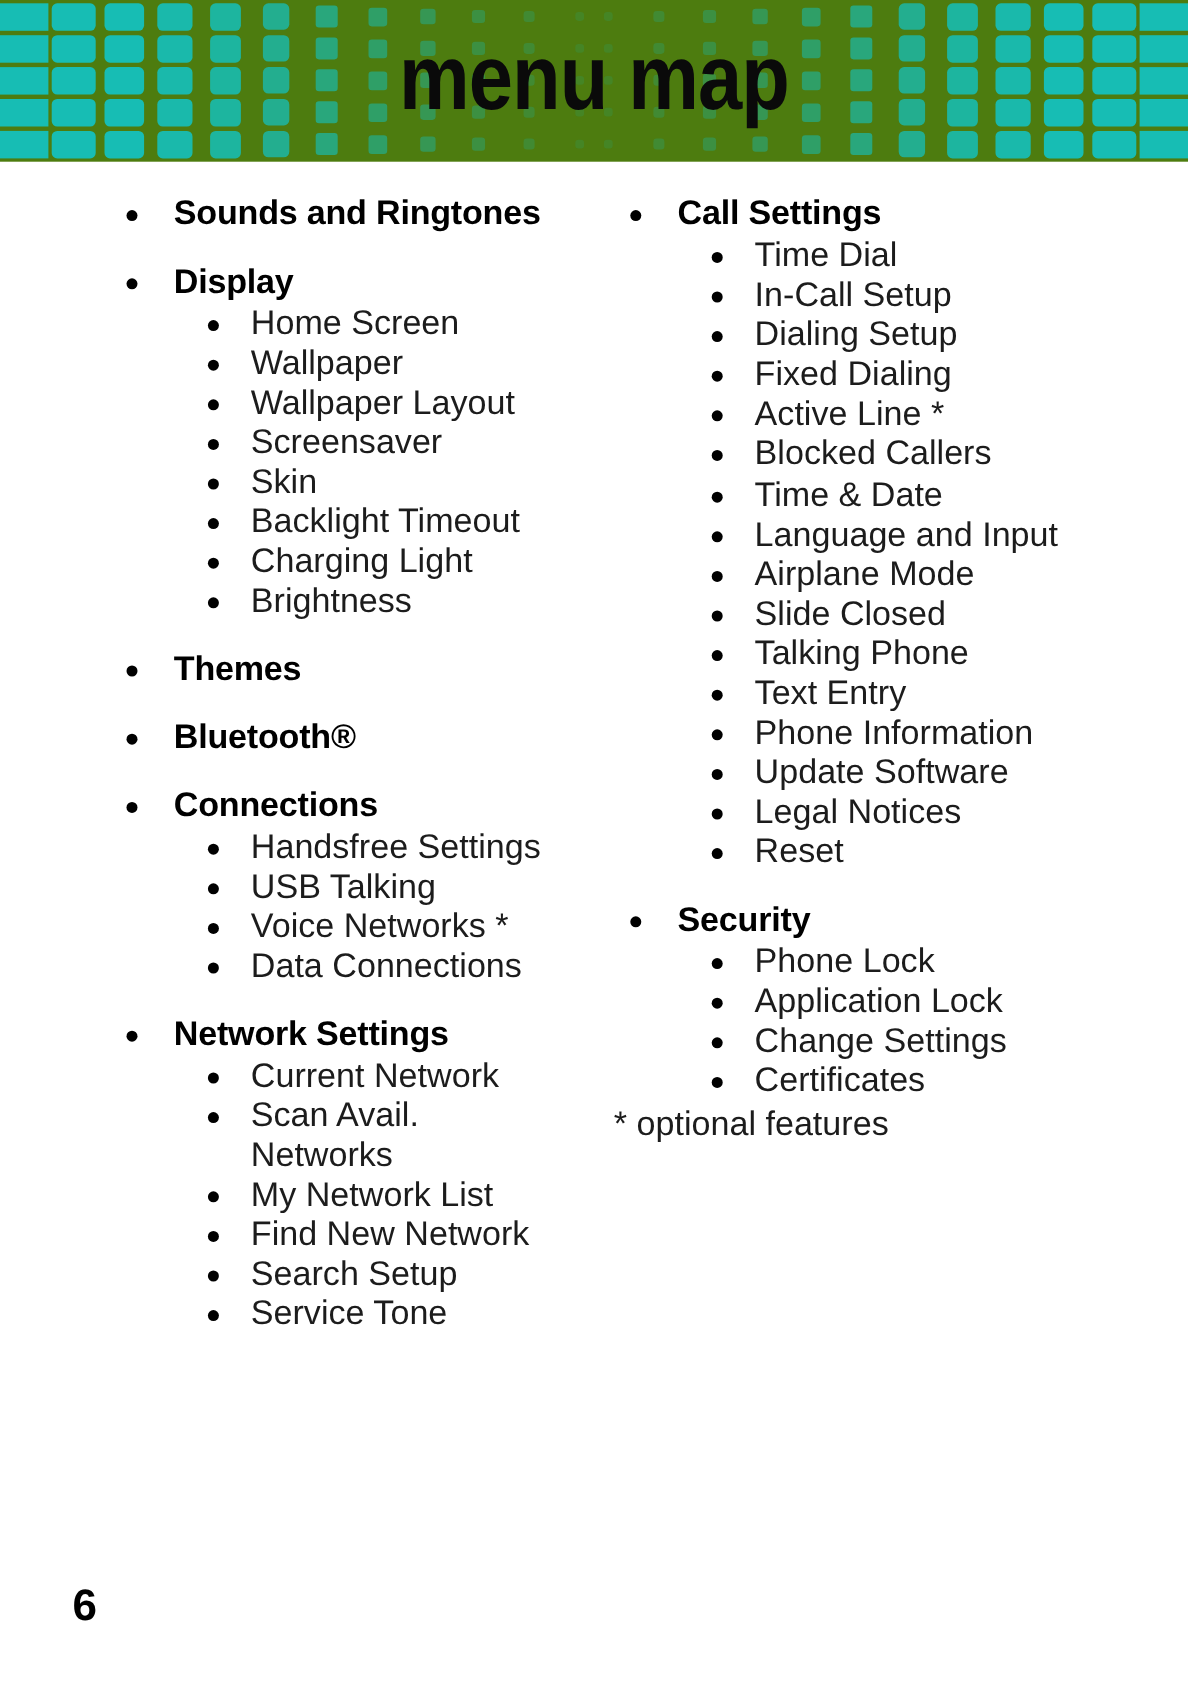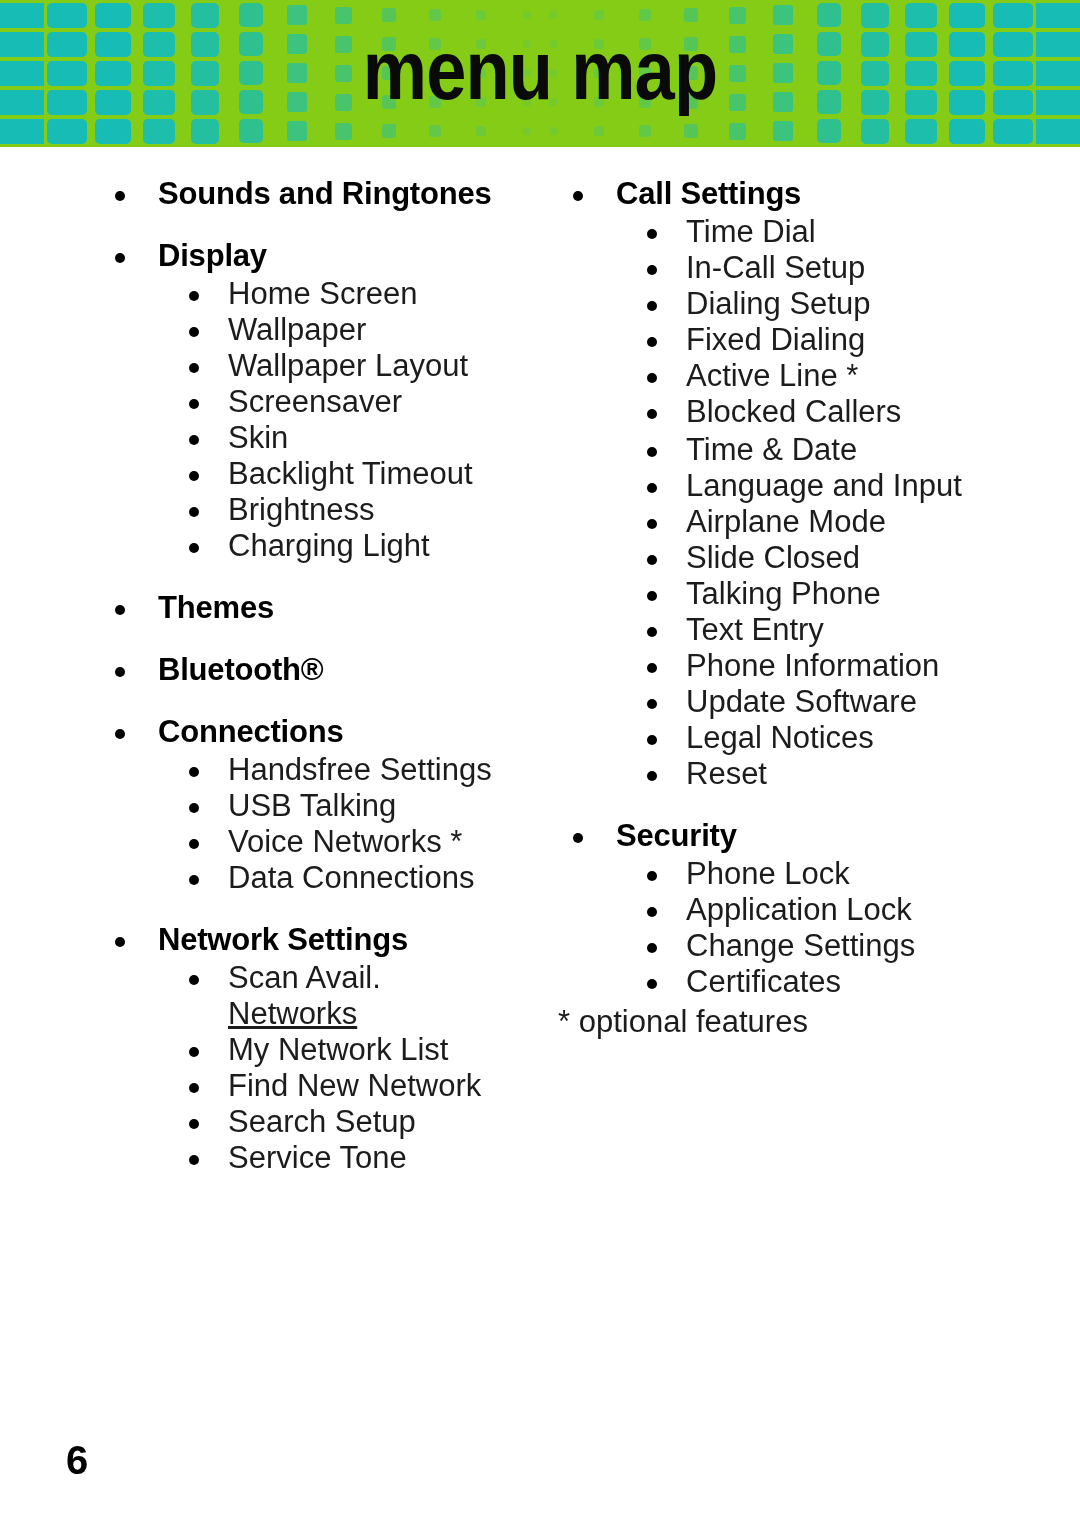--- a/index.html
+++ b/index.html
@@ -18,21 +18,21 @@
     height:1532px;
     background:#ffffff;
   }
 
   
   .header {
     position:absolute;
     left:0; top:0;
     width:1080px;
     height:147px;
-    background:#84cc16;
+    background:#4d7c0f;
     overflow:hidden;
     padding-left:21px;
   }
 
   .header-pattern {
     position:absolute;
     top:0;
     height:147px;
     display:flex;
     flex-direction:column;
@@ -136,21 +136,21 @@
     content:"";
     position:absolute;
     left:89px;
     top:15px;
     width:10px;
     height:10px;
     border-radius:50%;
     background:#000000;
   }
   
-  .sub.cont { padding-left:128px;text-decoration:underline; }
+  .sub.cont { padding-left:128px; }
   .sub.cont::before { display:none; }
 
   .sublist { margin-top:2px; }
 
   .footnote {
     position:relative;
     margin-top:4px;
     padding-left:0px;
     font-size:31px;
     line-height:36px;
@@ -568,34 +568,35 @@
     <div class="col col-left">
         <div class="entry">Sounds and Ringtones</div>
         <div class="entry gap-before">Display</div>
         <div class="sublist">
           <div class="sub">Home Screen</div>
           <div class="sub">Wallpaper</div>
           <div class="sub">Wallpaper Layout</div>
           <div class="sub">Screensaver</div>
           <div class="sub">Skin</div>
           <div class="sub">Backlight Timeout</div>
+          <div class="sub">Charging Light</div>
           <div class="sub">Brightness</div>
-          <div class="sub">Charging Light</div>
         </div>
         <div class="entry gap-before">Themes</div>
         <div class="entry gap-before">Bluetooth®</div>
         <div class="entry gap-before">Connections</div>
         <div class="sublist">
           <div class="sub">Handsfree Settings</div>
           <div class="sub">USB Talking</div>
           <div class="sub">Voice Networks *</div>
           <div class="sub">Data Connections</div>
         </div>
         <div class="entry gap-before">Network Settings</div>
         <div class="sublist">
+          <div class="sub">Current Network</div>
           <div class="sub">Scan Avail.</div>
           <div class="sub cont">Networks</div>
           <div class="sub">My Network List</div>
           <div class="sub">Find New Network</div>
           <div class="sub">Search Setup</div>
           <div class="sub">Service Tone</div>
         </div>
       </div>
     <div class="col col-right">
         <div class="entry">Call Settings</div>

